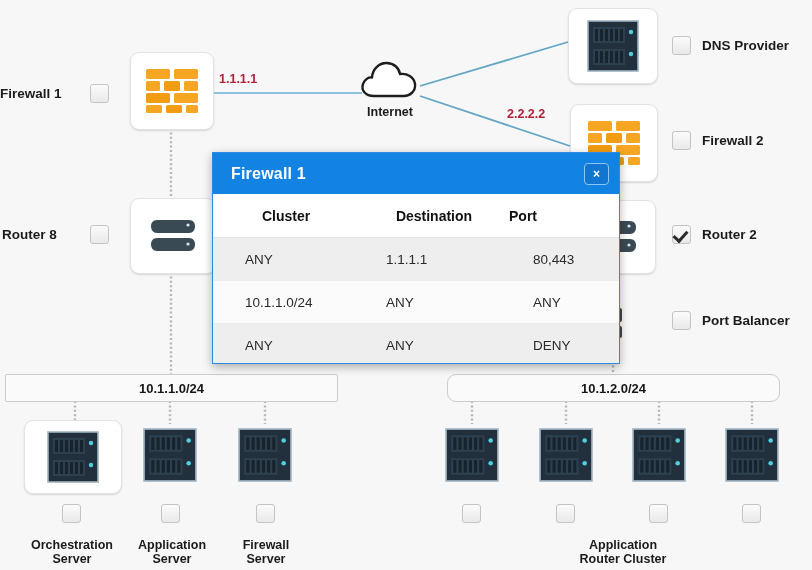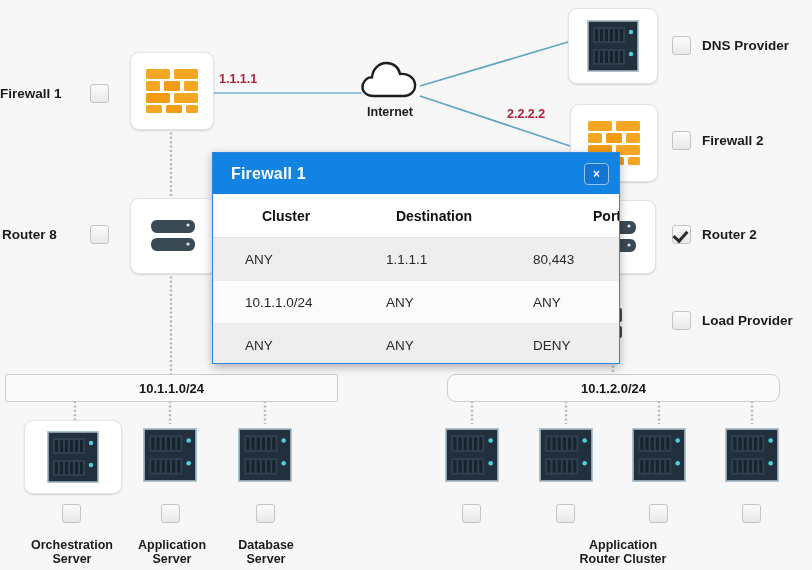--- a/index.html
+++ b/index.html
@@ -173,21 +173,21 @@
     border-bottom: 1px solid #ececec;
     color: #2a2a2a;
   }
   #rules-table tbody tr:nth-child(odd) td { background: #eeeeee; }
   #rules-table tbody tr:nth-child(even) td { background: #fbfbfb; }
   .col-src { width: 146px; padding-left: 32px; text-align: left; }
   .col-dst { width: 148px; padding-left: 26px; text-align: left; }
   .col-prt { width: 112px; padding-left: 24px; text-align: left; }
   th.col-src { padding-left: 0; text-align: center; }
   th.col-dst { padding-left: 0; text-align: center; margin-top: 8px; }
-  th.col-prt { padding-left: 0; text-align: right; }
+  th.col-prt { padding-left: 0; text-align: left; }
 </style>
 </head>
 <body>
 
 <div id="stage">
 
   <svg id="links" viewBox="0 0 812 570">
 
     <line x1="212" y1="93" x2="362" y2="93" stroke="#8fc2de" stroke-width="1.8"></line>
 
@@ -310,21 +310,21 @@
   <div class="node-label" style="left:702px; top:227px;">Router 2</div>
 
   <div class="abs" style="left:600px; top:306px;">
     <svg width="28" height="40" viewBox="0 0 28 40">
       <rect x="6" y="2" width="16" height="14" rx="2" fill="#3a4a54"></rect>
       <rect x="6" y="20" width="16" height="12" rx="2" fill="#3a4a54"></rect>
       <path d="M14 32 L19 38 L9 38 Z" fill="#3a4a54"></path>
     </svg>
   </div>
   <div class="cbox" style="left:672px; top:311px;"></div>
-  <div class="node-label" style="left:702px; top:313px;">Load Provider</div>
+  <div class="node-label" style="left:702px; top:313px;">Port Balancer</div>
 
   <div class="subnet-bar" style="left:5px; top:374px; width:333px; height:28px;">10.1.1.0/24</div>
   <div class="subnet-bar" style="left:447px; top:374px; width:333px; height:28px;border-radius:9px;">10.1.2.0/24</div>
 
   <div class="node-card" style="left:24px; top:420px; width:96px; height:72px;">
     <svg width="54" height="52" viewBox="0 0 52 52">
       <rect x="1" y="1" width="50" height="50" fill="#22303d" stroke="#9fb3c0" stroke-width="1.6"></rect>
       <rect x="6" y="7" width="32" height="16" fill="#2e404f"></rect>
       <g fill="#17232d">
         <rect x="8" y="9" width="3" height="12"></rect>
@@ -404,21 +404,21 @@
         <rect x="18" y="31" width="3" height="12"></rect>
           <rect x="23" y="31" width="3" height="12"></rect>
         <rect x="28" y="31" width="3" height="12"></rect>
           <rect x="33" y="31" width="3" height="12"></rect>
       </g>
       <circle cx="44" cy="34" r="2.2" fill="#4fd0e0"></circle>
     </svg>
   </div>
   <div class="cbox" style="left:256px; top:504px;"></div>
   <div class="center-label" style="left:210px; top:538px; width:112px;">
-    <span>Database</span><br>
+    <span>Firewall</span><br>
     <span>Server</span>
   </div>
 
   <div class="srv-plain" style="left:444px; top:428px;">
     <svg width="56" height="54" viewBox="0 0 52 52">
       <rect x="1" y="1" width="50" height="50" fill="#22303d" stroke="#9fb3c0" stroke-width="1.6"></rect>
       <rect x="6" y="7" width="32" height="16" fill="#2e404f"></rect>
       <g fill="#17232d">
         <rect x="8" y="9" width="3" height="12"></rect>
           <rect x="13" y="9" width="3" height="12"></rect>

